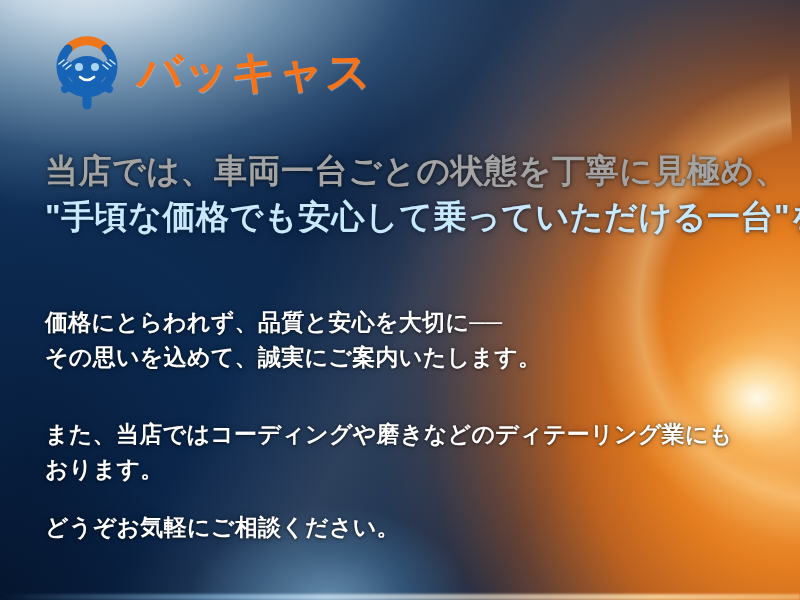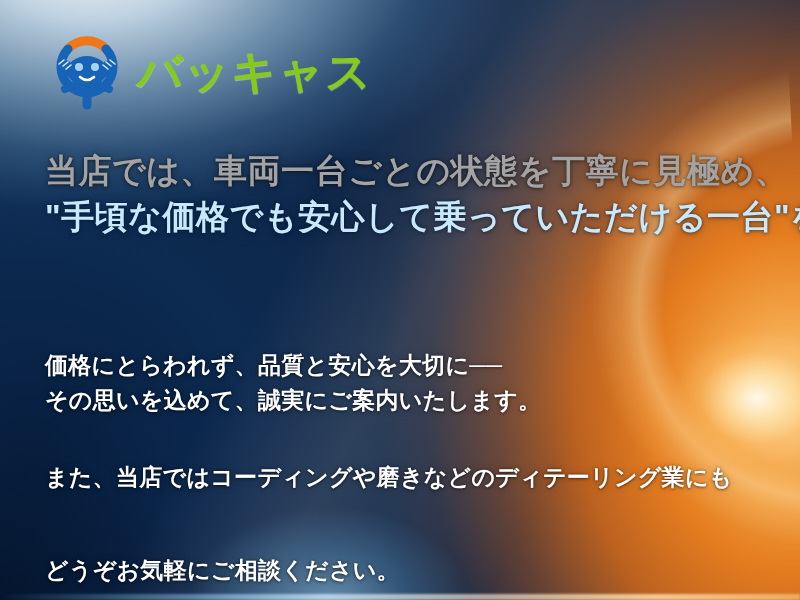--- a/index.html
+++ b/index.html
@@ -150,21 +150,21 @@
     gap: 8px;
   }
   .logo-mark {
     width: 84px;
     height: 80px;
     display: block;
   }
   .logo-word {
     font-size: 45px;
     font-weight: 700;
-    color: #84cc16;
+    color: #f97316;
     letter-spacing: 1px;
     line-height: 1;
     text-shadow: 0 1px 1px rgba(255,255,255,0.45);
     white-space: nowrap;
   }
 
   
   .headline {
     position: absolute;
     left: 45px;
@@ -189,21 +189,20 @@
       0 0 3px rgba(0,20,45,0.50),
       0 1px 4px rgba(0,15,40,0.36),
       0 0 12px rgba(0,30,60,0.22);
   }
 
   
   .body-block {
     position: absolute;
     left: 45px;
     width: 730px;
-    margin-top: 43px;
   }
   .body-block.p1 { top: 305px; }
   .body-block.p2 { top: 417px; }
   .body-block.p3 { top: 510px; }
 
   .body-line {
     font-size: 23px;
     font-weight: 700;
     line-height: 1.50;
     color: #ffffff;
@@ -266,20 +265,21 @@
       <div class="headline-line accent">"手頃な価格でも安心して乗っていただける一台"を</div>
     </div>
 
     <div class="body-block p1">
       <div class="body-line">価格にとらわれず、品質と安心を大切に──</div>
       <div class="body-line">その思いを込めて、誠実にご案内いたします。</div>
     </div>
 
     <div class="body-block p2">
       <div class="body-line">また、当店ではコーディングや磨きなどのディテーリング業にも</div>
+      <div class="body-line">おります。</div>
     </div>
 
     <div class="body-block p3">
       <div class="body-line">どうぞお気軽にご相談ください。</div>
     </div>
 
   </div>
 </div>
 
 </body></html>

